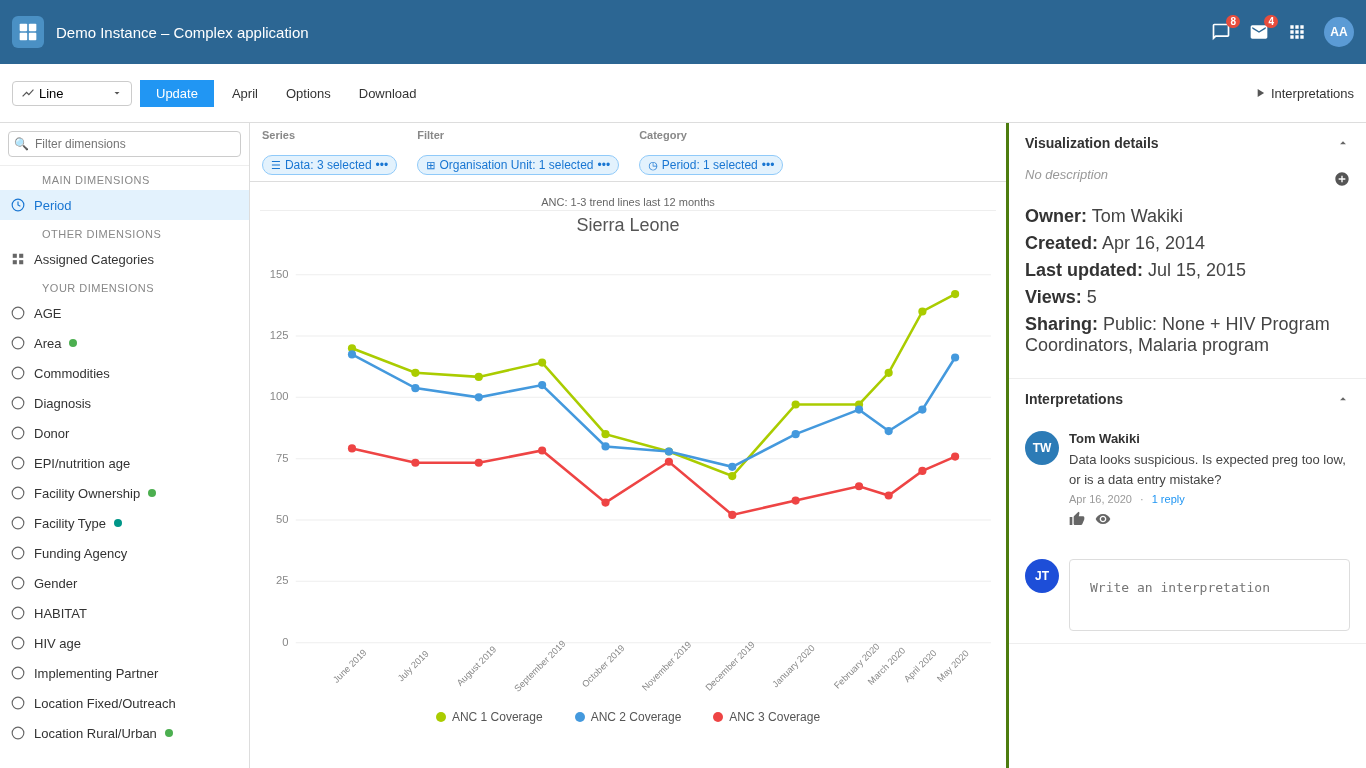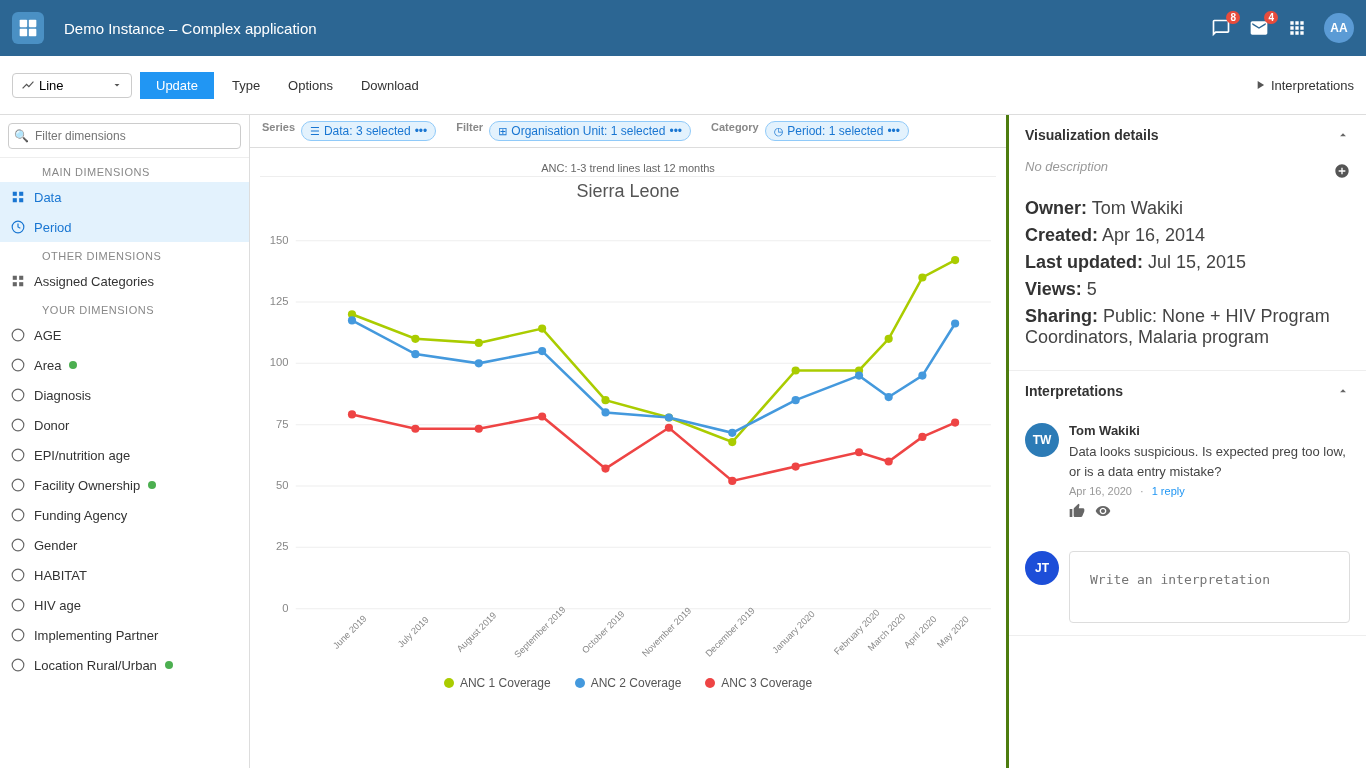--- a/index.html
+++ b/index.html
@@ -1,26 +1,26 @@
 <!DOCTYPE html>
 <html><head>
   <meta charset="utf-8">
   <style>
     * { box-sizing: border-box; margin: 0; padding: 0; }
     body { font-family: 'Segoe UI', Arial, sans-serif; font-size: 13px; background: #f5f5f5; overflow: hidden; }
 
     
     .top-nav {
       background: #2c6693;
-      height: 56px;
+      height: 64px;
       display: flex;
       align-items: center;
       padding: 0 12px;
       color: white;
-      gap: 20px;
+      gap: 12px;
     }
     .top-nav-logo {
       width: 32px; height: 32px;
       background: #4a90c4;
       border-radius: 6px;
       display: flex; align-items: center; justify-content: center;
       font-weight: bold; font-size: 16px; color: white;
     }
     .top-nav-title { font-size: 15px; font-weight: 500; color: white; flex: 1; }
     .top-nav-icons { display: flex; gap: 16px; align-items: center; }
@@ -128,21 +128,21 @@
     
     .dim-bar {
       background: white;
       border-bottom: 1px solid #ddd;
       padding: 6px 12px;
       display: flex;
       align-items: flex-start;
       gap: 20px;
       flex-shrink: 0;
     }
-    .dim-group { display: flex; flex-direction: row; gap: 6px; }
+    .dim-group { display: flex; flex-direction: column; gap: 14px; }
     .dim-label { font-size: 11px; color: #888; font-weight: 600; }
     .dim-chips { display: flex; flex-wrap: wrap; gap: 4px; }
     .chip {
       display: flex; align-items: center; gap: 4px;
       background: #e3f2fd; border: 1px solid #90caf9;
       border-radius: 12px; padding: 2px 8px; font-size: 12px; color: #1976d2;
       cursor: pointer;
     }
     .chip-icon { font-size: 11px; }
 
@@ -163,21 +163,21 @@
       margin-bottom: 4px;
     }
     .chart-main-title {
       text-align: center; font-size: 18px; color: #555;
       margin: 4px 0 8px;
     }
     .chart-svg-wrap { width: 100%; height: 460px; }
 
     
     .chart-legend {
-      display: flex; justify-content: center; gap: 24px;
+      display: flex; justify-content: center; gap: 32px;
       padding: 6px 0;
     }
     .legend-item { display: flex; align-items: center; gap: 6px; font-size: 12px; color: #555; }
     .legend-dot { width: 10px; height: 10px; border-radius: 50%; }
 
     
     .right-panel {
       width: 360px;
       background: white;
       border-left: 3px solid #4d7c0f;
@@ -282,21 +282,21 @@
   <div class="viz-type-selector">
     <svg width="14" height="14" viewBox="0 0 24 24" fill="#555">
         <path d="M3.5 18.49l6-6.01 4 4L22 6.92l-1.41-1.41-7.09 7.97-4-4L2 16.99z"></path>
       </svg>
     <span>Line</span>
     <svg width="12" height="12" viewBox="0 0 24 24" fill="#555" style="margin-left:auto">
         <path d="M7 10l5 5 5-5z"></path>
       </svg>
   </div>
   <button class="btn-update">Update</button>
-  <button class="btn-text">Type</button>
+  <button class="btn-text">April</button>
   <button class="btn-text">Options</button>
   <button class="btn-text">Download</button>
   <div class="toolbar-spacer"></div>
   <div class="interpretations-toggle">
     <svg width="14" height="14" viewBox="0 0 24 24" fill="#555">
         <path d="M8 5v14l11-7z"></path>
       </svg>
     <span>Interpretations</span>
   </div>
 </div>
@@ -309,49 +309,38 @@
         <span class="search-icon-inner">🔍</span>
         <input type="text" placeholder="Filter dimensions" style="">
       </div>
     </div>
 
     <div class="section-label">MAIN DIMENSIONS</div>
 
     <div class="sidebar-item active">
       <div class="sidebar-item-icon">
         <svg width="14" height="14" viewBox="0 0 24 24" fill="#1976d2">
+            <circle cx="12" cy="12" r="10" stroke="#1976d2" stroke-width="2" fill="none"></circle>
+            <path d="M12 6v6l4 2" stroke="#1976d2" stroke-width="2" fill="none"></path>
+          </svg>
+      </div>
+      <span>Period</span>
+    </div>
+
+    <div class="section-label">OTHER DIMENSIONS</div>
+
+    <div class="sidebar-item">
+      <div class="sidebar-item-icon">
+        <svg width="14" height="14" viewBox="0 0 24 24" fill="#666">
             <rect x="3" y="3" width="7" height="7"></rect>
             <rect x="14" y="3" width="7" height="7"></rect>
             <rect x="3" y="14" width="7" height="7"></rect>
             <rect x="14" y="14" width="7" height="7"></rect>
           </svg>
       </div>
-      <span>Data</span>
-    </div>
-    <div class="sidebar-item active">
-      <div class="sidebar-item-icon">
-        <svg width="14" height="14" viewBox="0 0 24 24" fill="#1976d2">
-            <circle cx="12" cy="12" r="10" stroke="#1976d2" stroke-width="2" fill="none"></circle>
-            <path d="M12 6v6l4 2" stroke="#1976d2" stroke-width="2" fill="none"></path>
-          </svg>
-      </div>
-      <span>Period</span>
-    </div>
-
-    <div class="section-label">OTHER DIMENSIONS</div>
-
-    <div class="sidebar-item">
-      <div class="sidebar-item-icon">
-        <svg width="14" height="14" viewBox="0 0 24 24" fill="#666">
-            <rect x="3" y="3" width="7" height="7"></rect>
-            <rect x="14" y="3" width="7" height="7"></rect>
-            <rect x="3" y="14" width="7" height="7"></rect>
-            <rect x="14" y="14" width="7" height="7"></rect>
-          </svg>
-      </div>
       <span>Assigned Categories</span>
     </div>
 
     <div class="section-label">YOUR DIMENSIONS</div>
 
     <div class="sidebar-item">
       <div class="sidebar-item-icon">
         <svg width="14" height="14" viewBox="0 0 24 24" fill="#666">
             <circle cx="12" cy="12" r="10" stroke="#666" stroke-width="2" fill="none"></circle>
           </svg>
@@ -366,20 +355,28 @@
       </div>
       <span>Area</span>
       <div class="dot dot-green"></div>
     </div>
     <div class="sidebar-item">
       <div class="sidebar-item-icon">
         <svg width="14" height="14" viewBox="0 0 24 24" fill="#666">
             <circle cx="12" cy="12" r="10" stroke="#666" stroke-width="2" fill="none"></circle>
           </svg>
       </div>
+      <span>Commodities</span>
+    </div>
+    <div class="sidebar-item">
+      <div class="sidebar-item-icon">
+        <svg width="14" height="14" viewBox="0 0 24 24" fill="#666">
+            <circle cx="12" cy="12" r="10" stroke="#666" stroke-width="2" fill="none"></circle>
+          </svg>
+      </div>
       <span>Diagnosis</span>
     </div>
     <div class="sidebar-item">
       <div class="sidebar-item-icon">
         <svg width="14" height="14" viewBox="0 0 24 24" fill="#666">
             <circle cx="12" cy="12" r="10" stroke="#666" stroke-width="2" fill="none"></circle>
           </svg>
       </div>
       <span>Donor</span>
     </div>
@@ -399,20 +396,29 @@
       </div>
       <span>Facility Ownership</span>
       <div class="dot dot-green"></div>
     </div>
     <div class="sidebar-item">
       <div class="sidebar-item-icon">
         <svg width="14" height="14" viewBox="0 0 24 24" fill="#666">
             <circle cx="12" cy="12" r="10" stroke="#666" stroke-width="2" fill="none"></circle>
           </svg>
       </div>
+      <span>Facility Type</span>
+      <div class="dot dot-teal"></div>
+    </div>
+    <div class="sidebar-item">
+      <div class="sidebar-item-icon">
+        <svg width="14" height="14" viewBox="0 0 24 24" fill="#666">
+            <circle cx="12" cy="12" r="10" stroke="#666" stroke-width="2" fill="none"></circle>
+          </svg>
+      </div>
       <span>Funding Agency</span>
     </div>
     <div class="sidebar-item">
       <div class="sidebar-item-icon">
         <svg width="14" height="14" viewBox="0 0 24 24" fill="#666">
             <circle cx="12" cy="12" r="10" stroke="#666" stroke-width="2" fill="none"></circle>
           </svg>
       </div>
       <span>Gender</span>
     </div>
@@ -432,20 +438,28 @@
       </div>
       <span>HIV age</span>
     </div>
     <div class="sidebar-item">
       <div class="sidebar-item-icon">
         <svg width="14" height="14" viewBox="0 0 24 24" fill="#666">
             <circle cx="12" cy="12" r="10" stroke="#666" stroke-width="2" fill="none"></circle>
           </svg>
       </div>
       <span>Implementing Partner</span>
+    </div>
+    <div class="sidebar-item">
+      <div class="sidebar-item-icon">
+        <svg width="14" height="14" viewBox="0 0 24 24" fill="#666">
+            <circle cx="12" cy="12" r="10" stroke="#666" stroke-width="2" fill="none"></circle>
+          </svg>
+      </div>
+      <span>Location Fixed/Outreach</span>
     </div>
     <div class="sidebar-item">
       <div class="sidebar-item-icon">
         <svg width="14" height="14" viewBox="0 0 24 24" fill="#666">
             <circle cx="12" cy="12" r="10" stroke="#666" stroke-width="2" fill="none"></circle>
           </svg>
       </div>
       <span>Location Rural/Urban</span>
       <div class="dot dot-green"></div>
     </div>

